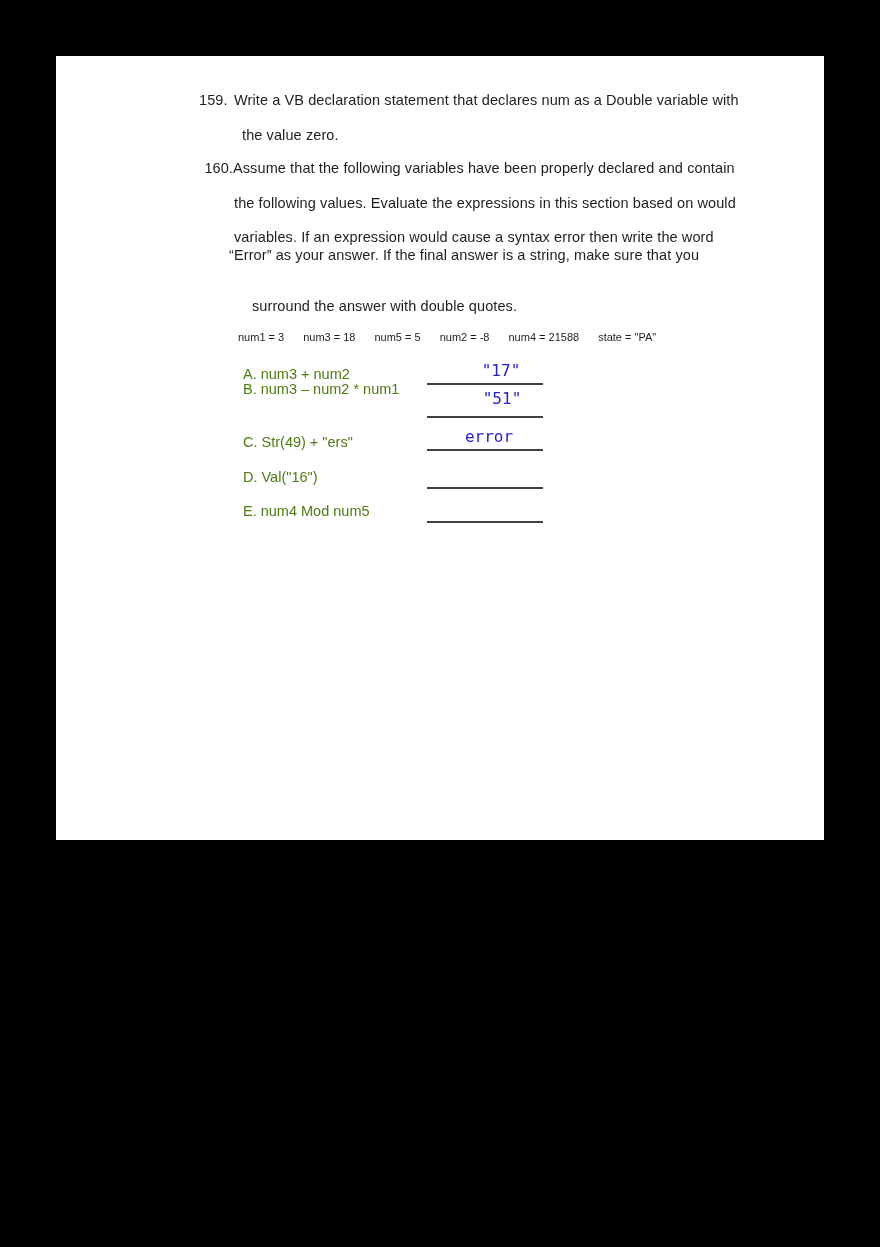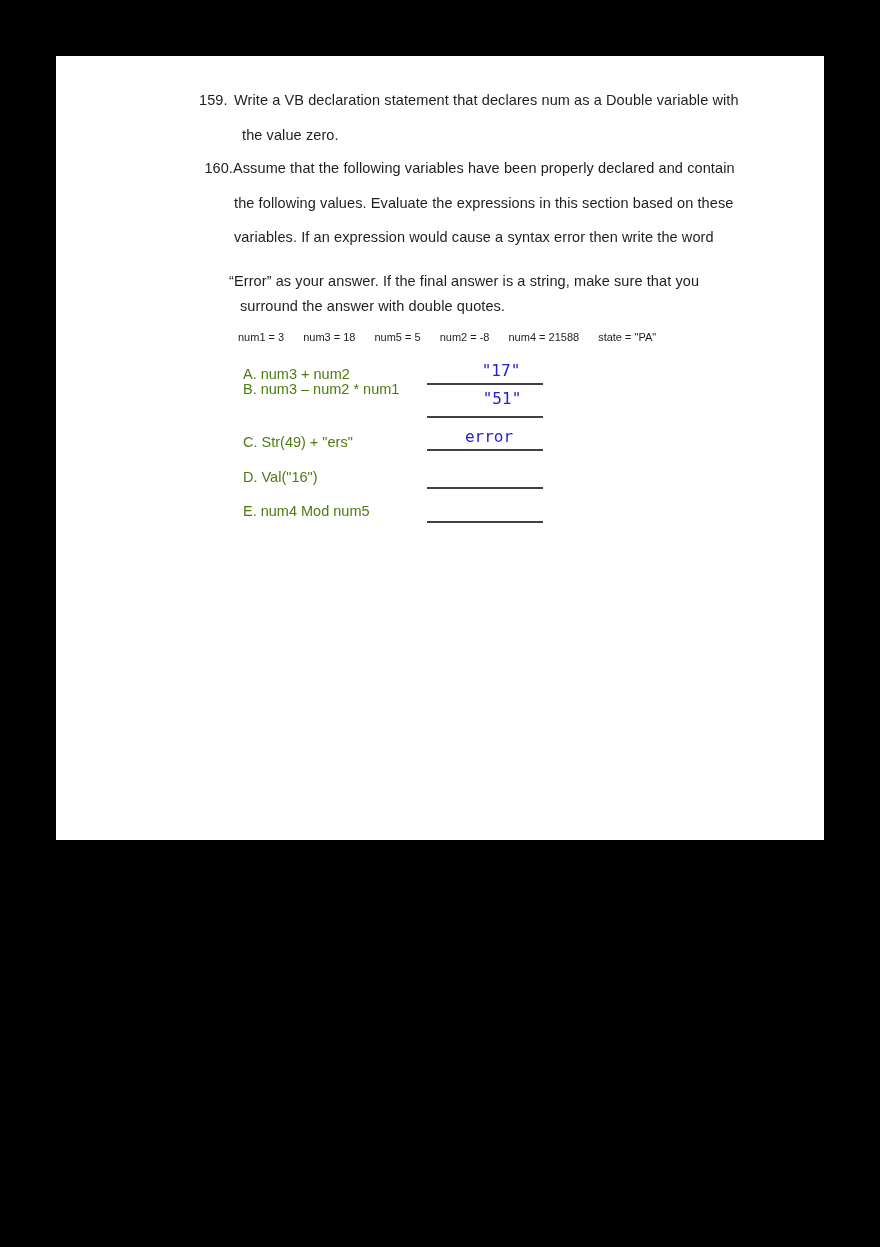--- a/index.html
+++ b/index.html
@@ -69,22 +69,22 @@
   }
   .ans-a { left: 387px; top: 306px; }
   .ans-b { left: 388px; top: 334px; }
   .ans-c { left: 375px; top: 372px; text-align: center; }
   
   .l-159-1 { left: 143px; top: 35px; }
   .l-159-2 { left: 186px; top: 70px; }
   .l-160-1 { left: 142px; top: 103px; text-align: right; }
   .l-160-2 { left: 178px; top: 138px; }
   .l-160-3 { left: 178px; top: 172px; }
-  .l-160-4 { left: 173px; top: 216px; }
-  .l-160-5 { left: 184px; top: 241px; }
+  .l-160-4 { left: 173px; top: 190px; }
+  .l-160-5 { left: 196px; top: 241px; }
   .row-a { top: 309px; }
   .row-b { top: 324px; }
   .row-c { top: 377px; }
   .row-d { top: 412px; }
   .row-e { top: 446px; }
   .ul-a { top: 327px; }
   .ul-b { top: 360px; }
   .ul-c { top: 393px; }
   .ul-d { top: 431px; }
   .ul-e { top: 465px; }
@@ -92,21 +92,21 @@
 </head>
 <body>
 
 <div class="stage">
   <div class="page">
 
     <div class="line l-159-1"><span class="qnum">159.</span><span>Write a VB declaration statement that declares num as a Double variable with</span></div>
     <div class="line l-159-2"><span>the value zero.</span></div>
 
     <div class="line l-160-1"><span class="qnum">160.</span><span>Assume that the following variables have been properly declared and contain</span></div>
-    <div class="line l-160-2"><span>the following values. Evaluate the expressions in this section based on these</span></div>
+    <div class="line l-160-2"><span>the following values. Evaluate the expressions in this section based on would</span></div>
     <div class="line l-160-3"><span>variables. </span><span class="bold">If an expression would cause a syntax error then write the word</span></div>
     <div class="line l-160-4 bold"><span>“Error” as your answer. If the final answer is a string, make sure that you</span></div>
     <div class="line l-160-5 bold"><span>surround the answer with double quotes.</span></div>
 
     <div class="vars-row">
       <span>num1 = 3</span>
       <span>num3 = 18</span>
       <span>num5 = 5</span>
       <span>num2 = -8</span>
       <span>num4 = 21588</span>

